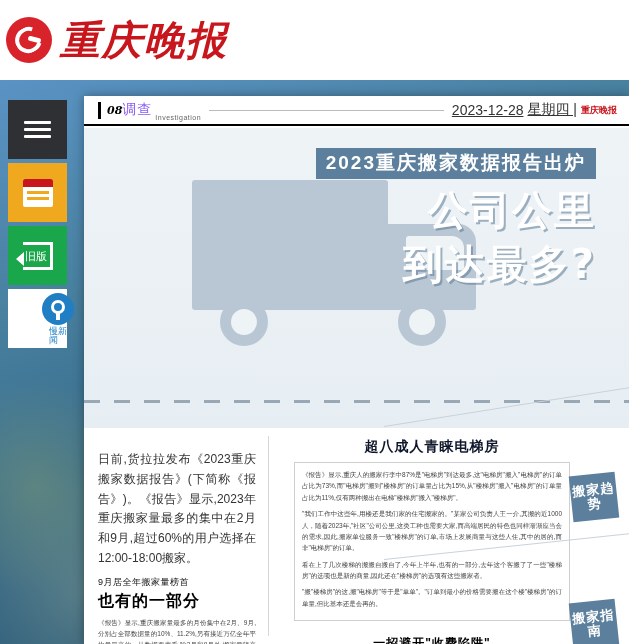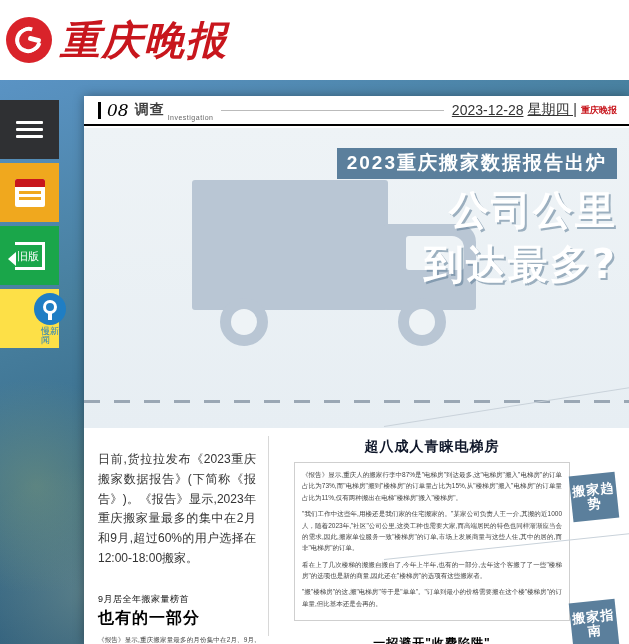--- a/index.html
+++ b/index.html
@@ -87,38 +87,38 @@
     left: 0; top: 300px;
     width: 120px; height: 264px;
     background:
       radial-gradient(circle at 30% 40%, rgba(120,150,120,.55), rgba(40,70,70,0) 60%),
       radial-gradient(circle at 70% 80%, rgba(150,170,150,.4), rgba(40,70,70,0) 55%);
   }
 
   
   .left-toolbar {
     position: absolute;
-    left: 0; top: 20px;
+    left: 8px; top: 20px;
     width: 59px;
     z-index: 20;
   }
   .tool-btn {
     width: 59px; height: 59px;
     margin-bottom: 4px;
     display: flex;
     flex-direction: column;
     align-items: center;
     justify-content: center;
     box-sizing: border-box;
     position: relative;
   }
   .tool-menu { background: #2f3033; }
   .tool-cal  { background: #f0a81e; }
   .tool-old  { background: #1aa64a; }
-  .tool-news { background: #fde047; padding-left: 41px; }
+  .tool-news { background: #ffffff; padding-left: 41px; }
 
   .hamburger span {
     display: block;
     width: 27px; height: 3px;
     background: #ffffff;
     margin: 4px 0;
     border-radius: 1px;
   }
   .cal-icon {
     width: 30px; height: 28px;
@@ -208,29 +208,28 @@
     box-sizing: border-box;
   }
   .np-header .rule-left {
     width: 3px; height: 17px;
     background: #000;
     margin-right: 6px;
   }
   .pg-num {
     font-family: "DejaVu Serif", serif;
     font-style: italic;
-    font-size: 17px;
-    font-weight: normal;
-    margin-right: 6px;
+    font-size: 11px;
+    font-weight: bold;
   }
   .sec-name {
     font-size: 14px;
-    font-weight: bold;
+    font-weight: normal;
     letter-spacing: 1px;
-    color: #404040;
+    color: #8b5cf6;
   }
   .sec-en {
     font-size: 7px;
     color: #666;
     margin-left: 3px;
     letter-spacing: .5px;
     align-self: flex-end;
     padding-bottom: 3px;
   }
   .hdr-line {
@@ -299,21 +298,21 @@
   .truck .w1 { left: 28px; }
   .truck .w2 { left: 206px; }
   .road {
     position: absolute;
     left: 0; top: 272px;
     width: 545px; height: 3px;
     background: repeating-linear-gradient(90deg,#9aa7b4 0 16px, transparent 16px 30px);
   }
   .hero-titles {
     position: absolute;
-    left: 245px; top: 20px;
+    left: 224px; top: 20px;
     width: 300px;
     text-align: right;
     padding-right: 12px;
     box-sizing: border-box;
   }
   .kicker {
     display: inline-block;
     background: #5b7f9c;
     color: #ffffff;
     font-size: 19px;
@@ -357,21 +356,21 @@
   }
   .lede {
     font-size: 12px;
     color: #333;
     line-height: 1.65;
     text-align: justify;
   }
   .sub-kicker {
     font-size: 9px;
     color: #111;
-    margin-top: 24px;
+    margin-top: 7px;
     letter-spacing: .5px;
   }
   .sub-head {
     font-size: 16px;
     font-weight: bold;
     color: #000;
     letter-spacing: 1px;
     margin-top: 2px;
     margin-bottom: 5px;
   }

